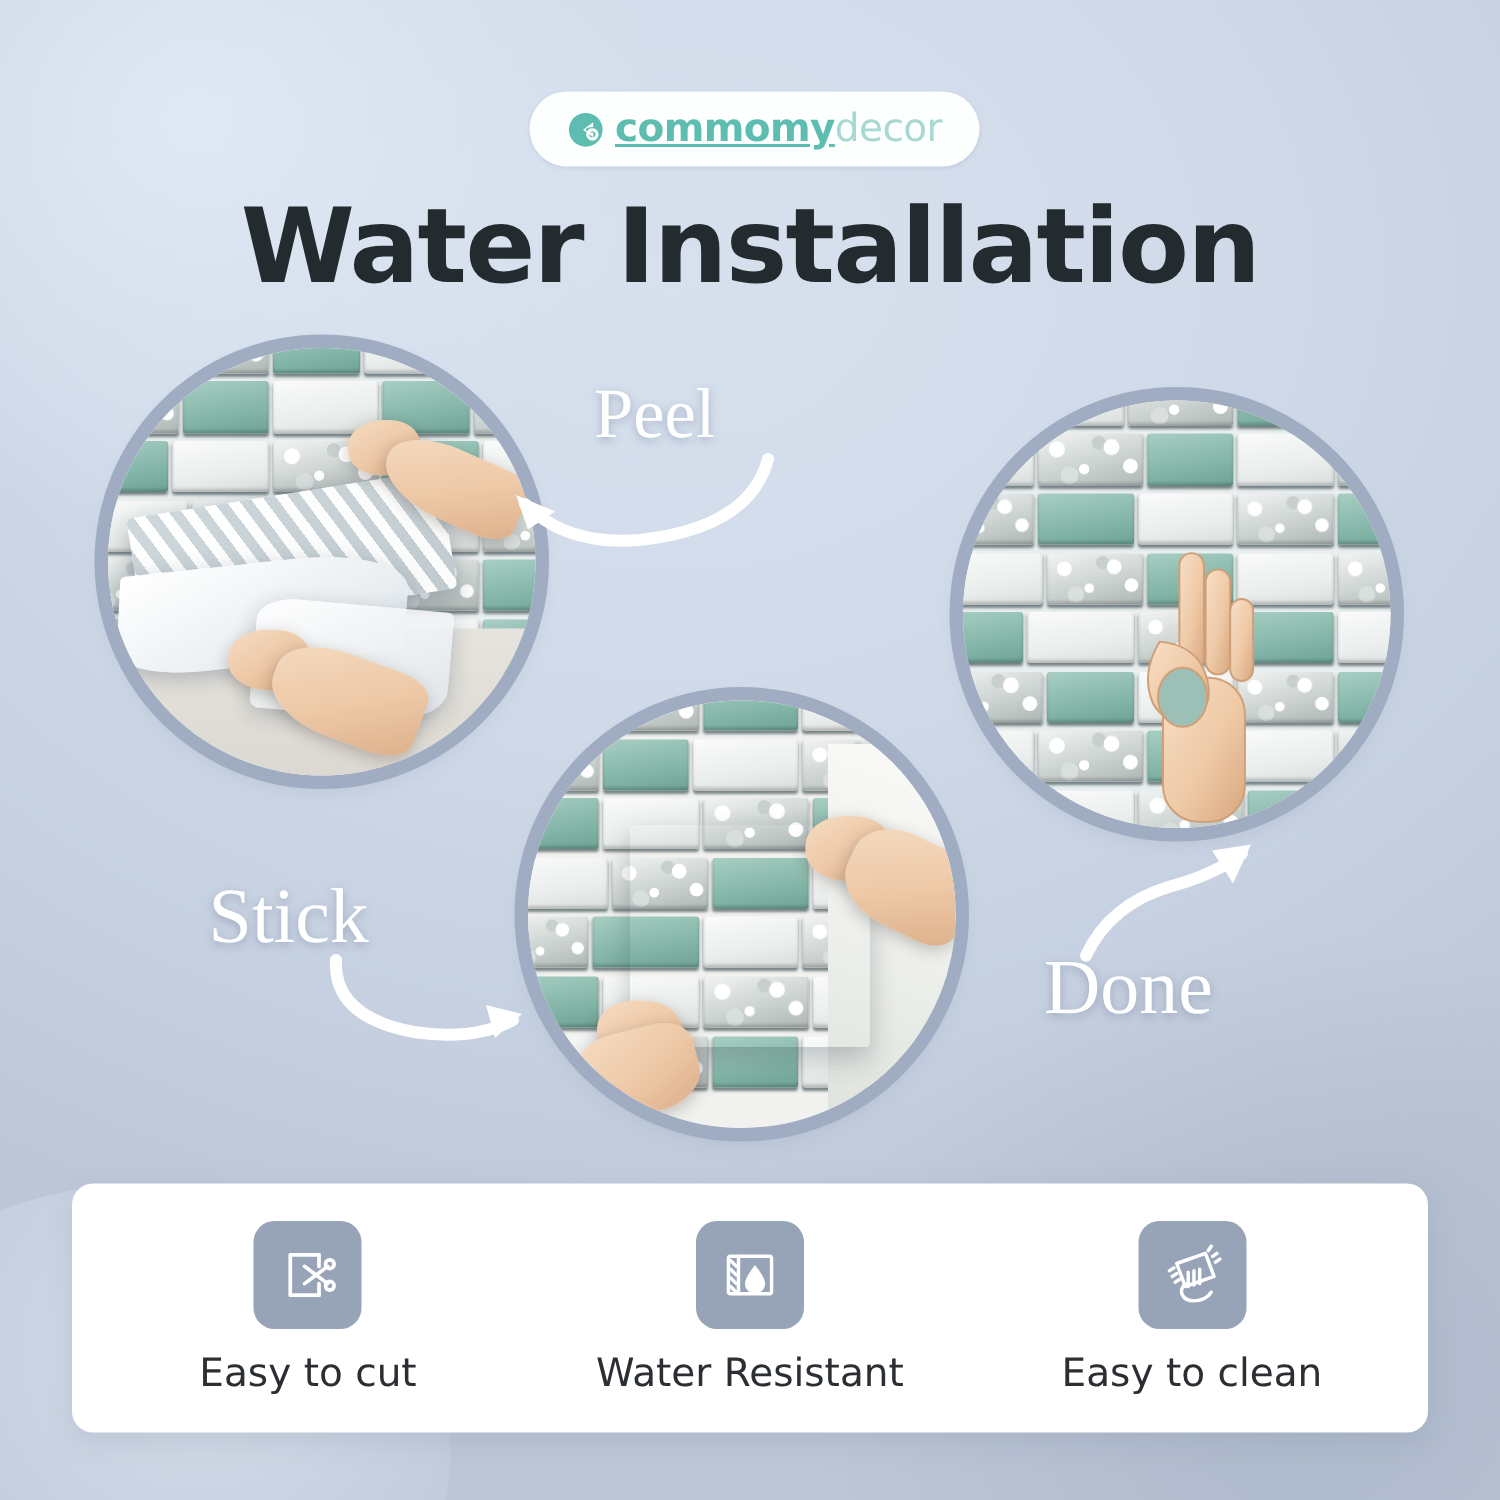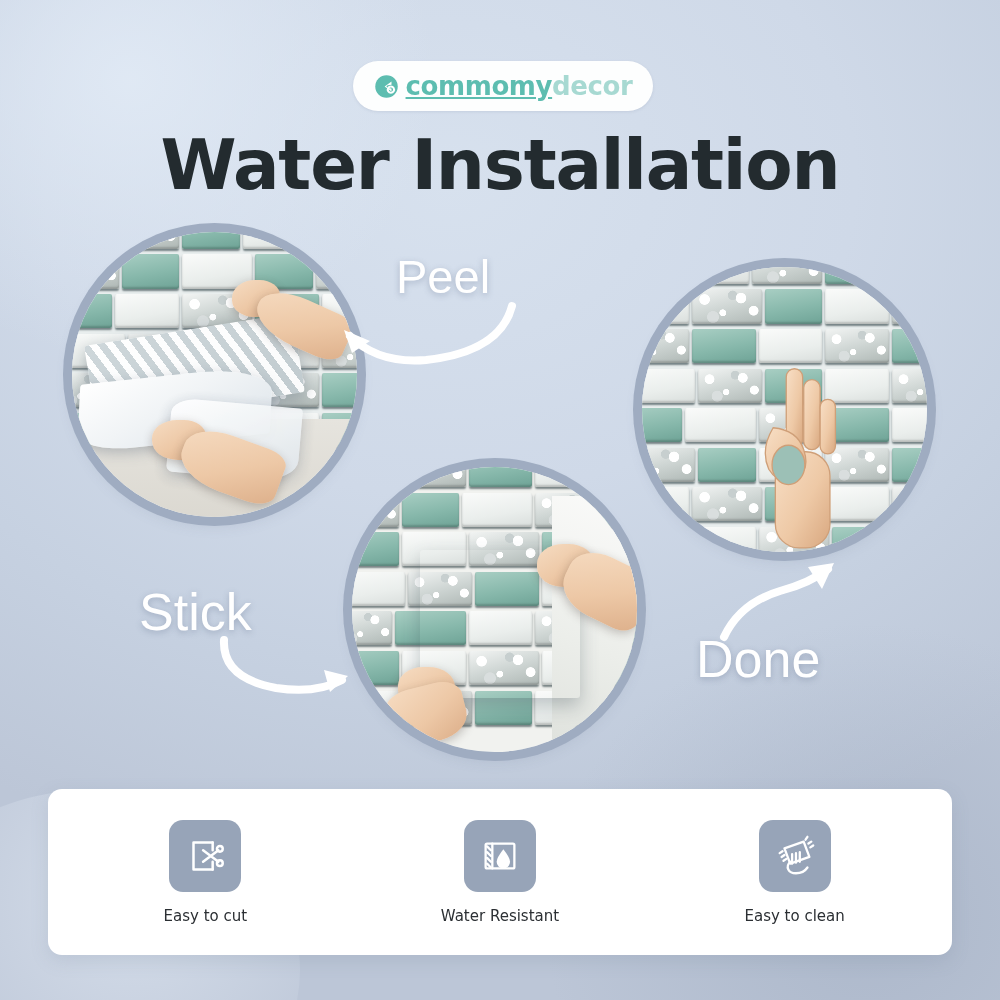--- a/index.html
+++ b/index.html
@@ -70,21 +70,21 @@
     display: block;
   }
   .logo-word {
     font-size: 26px;
     letter-spacing: -.4px;
     line-height: 1;
     white-space: nowrap;
     font-family: "DejaVu Sans", sans-serif;
   }
   .logo-word .w1 { color: #5dbdb0; font-weight: 700; text-decoration: underline; }
-  .logo-word .w2 { color: #a7d9d2; font-weight: 700; }
+  .logo-word .w2 { color: #a7d9d2; font-weight: 400; }
 
   
   .headline {
     position: absolute;
     left: 0;
     top: 131px;
     width: 1000px;
     text-align: center;
     font-size: 69px;
     font-weight: 700;
@@ -176,21 +176,21 @@
     height: 40%;
     background: linear-gradient(180deg, #e6e4de 0%, #d8d5cd 100%);
   }
 
   
   .step-label {
     position: absolute;
     color: #ffffff;
     font-weight: 400;
     line-height: 1;
-    font-family: Liberation Sans, sans-serif;
+    font-family: Liberation Serif, serif;
     text-shadow: 0 2px 6px rgba(110,125,150,.45);
     white-space: nowrap;
     text-align: right;
   }
   #label-peel  { left: 396px; top: 253px; font-size: 47px; }
   #label-stick { left: 139px; top: 586px; font-size: 52px; }
   #label-done  { left: 696px; top: 633px; font-size: 52px; }
 
   .arrow-svg { position: absolute; overflow: visible; }
   #arrow-peel  { left: 330px; top: 300px;  width: 190px; height: 70px; }
@@ -224,21 +224,21 @@
     width: 72px;
     height: 72px;
     border-radius: 14px;
     background: #97a4b8;
     display: flex;
     align-items: center;
     justify-content: center;
   }
   .feature-icon svg { display: block; }
   .feature-label {
-    font-size: 15px;
+    font-size: 26px;
     color: #2b2f33;
     font-family: "DejaVu Sans", sans-serif;
     white-space: nowrap;
   }
 </style>
 </head>
 <body>
 
 <div id="page">
 

